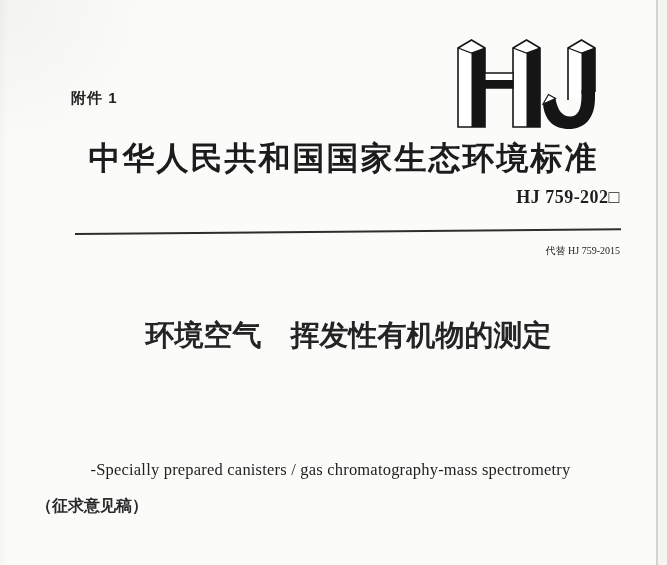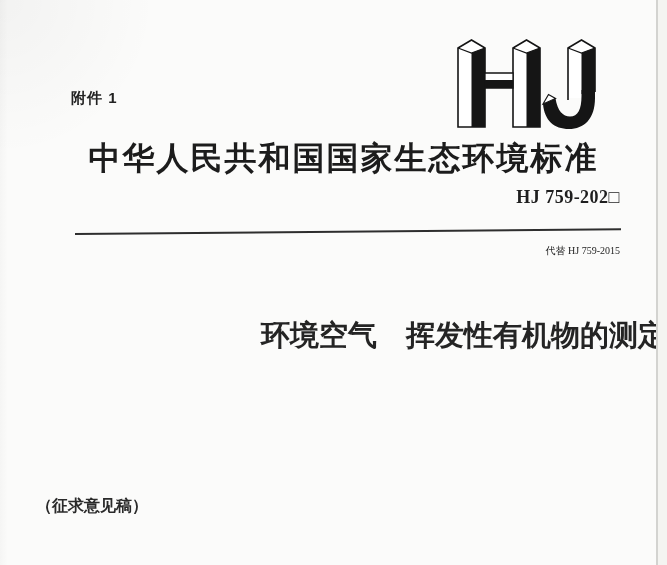--- a/index.html
+++ b/index.html
@@ -37,21 +37,21 @@
     position:absolute;right:47px;top:210px;
     font-size:10px;font-weight:500;color:#222;margin-top:34px;
   }
   .rule{
     position:absolute;left:75px;top:233px;width:546px;height:2.4px;
     background:#2e2e2e;
     transform:rotate(-0.5deg);transform-origin:left center;
   }
   .title-cn{
     position:absolute;left:30px;right:0;top:312px;
-    text-align:right;
+    text-align:center;
     font-family:"Liberation Sans", sans-serif;
     font-size:29px;line-height:46px;font-weight:700;color:#242424;
     white-space:nowrap;
   }
   .title-en-1{
     position:absolute;left:0;right:0;top:422px;
     text-align:center;font-size:16.5px;color:#1f1f1f;letter-spacing:0.2px;
   }
   .title-en-2{
     position:absolute;left:0;right:6px;top:460px;
@@ -107,19 +107,20 @@
 
   <div class="replaces">代替 HJ 759-2015</div>
 
   <div class="rule"></div>
 
   <div class="title-cn">
     <div>环境空气　挥发性有机物的测定</div>
   </div>
 
 
+  <div class="title-en-2">-Specially prepared canisters / gas chromatography-mass spectrometry</div>
 
   <div class="draft-note">（征求意见稿）</div>
 
   <div class="page-edge-right"></div>
   <div class="page-edge"></div>
 
 </div>
 
 </body></html>

